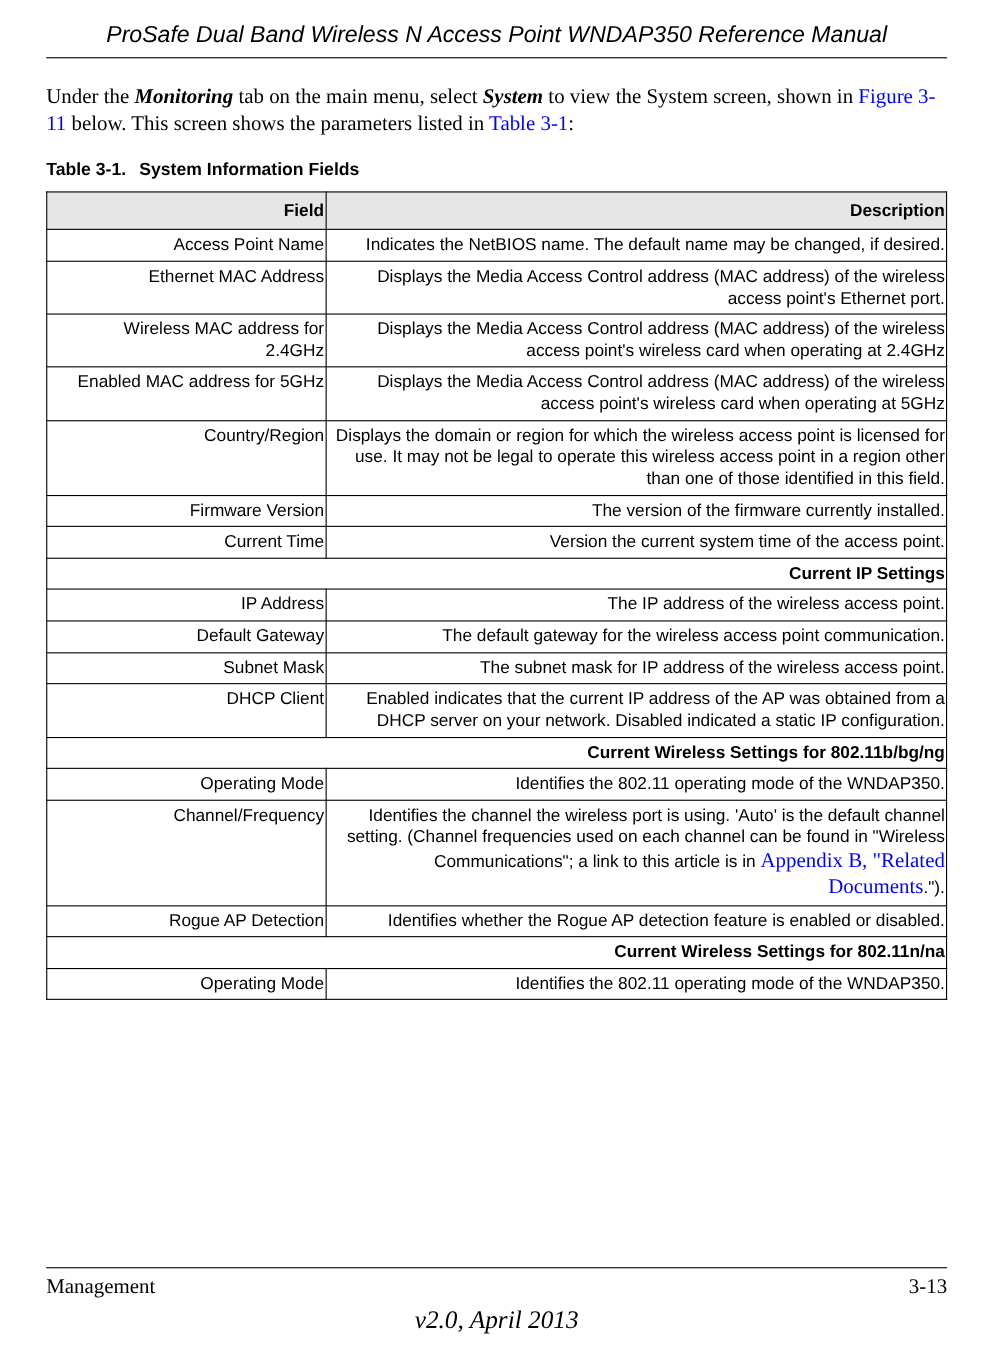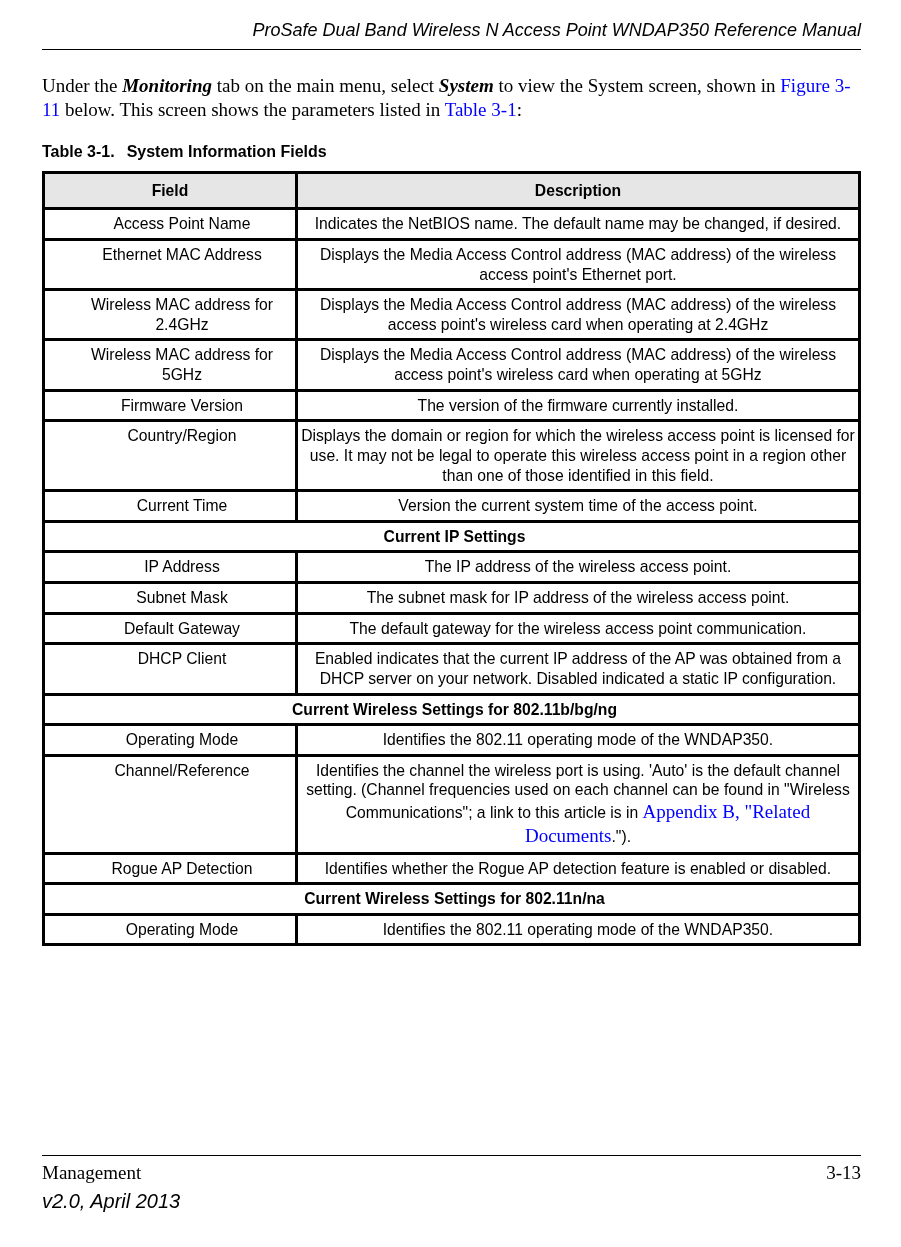--- a/index.html
+++ b/index.html
@@ -7,22 +7,22 @@
       font-family: Arial, Helvetica, sans-serif;
       width: 901px;
       height: 1247px;
       background: #fff;
       padding: 20px 40px 30px 42px;
       position: relative;
       color: #000;
     }
     .header-title {
       font-style: italic;
-      font-size: 18px;
-      text-align: right;
+      font-size: 21px;
+      text-align: center;
       margin-bottom: 8px;
     }
     .hr-top {
       border: none;
       border-top: 1px solid #000;
       margin-bottom: 24px;
     }
     .body-text {
       font-family: 'Times New Roman', Times, serif;
       font-size: 19px;
@@ -37,23 +37,23 @@
       margin-bottom: 10px;
     }
     .table-caption .num { margin-right: 12px; }
     table {
       border-collapse: collapse;
       width: 100%;
       font-size: 15.7px;
       table-layout: fixed;
     }
     th, td {
-      border: 3px solid #000000;
+      border: 1px solid #000000;
       padding: 4px 1px;
-      text-align: center;
+      text-align: right;
       vertical-align: top;
       line-height: 1.25;
     }
     th {
       background: #e6e6e6;
       font-weight: bold;
       padding-top: 7px;
       padding-bottom: 7px;
     }
     col.c1 { width: 31%; }
@@ -79,23 +79,25 @@
       border-top: 1px solid #000;
       margin-bottom: 6px;
     }
     .footer-row {
       display: flex;
       justify-content: space-between;
       font-family: 'Times New Roman', Times, serif;
       font-size: 19px;
     }
     .footer-version {
+      text-align: center;
       font-style: italic;
-      font-size: 20px;
+      font-size: 23px;
       margin-top: 6px;
+      font-family: Liberation Serif, serif;
     }
   </style>
 </head>
 <body>
 
 <div class="header-title">ProSafe Dual Band Wireless N Access Point WNDAP350 Reference Manual</div>
 <hr class="hr-top">
 
 <p class="body-text">
   <span>Under the </span><b>Monitoring</b><span> tab on the main menu, select </span><b>System</b><span> to view the System screen, shown in </span><span class="link">Figure 3-11</span><span> below. This screen shows the parameters listed in </span><span class="link">Table 3-1</span><span>:</span>
@@ -123,65 +125,65 @@
       </tr>
     <tr>
         <td class="field-cell">Ethernet MAC Address</td>
         <td>Displays the Media Access Control address (MAC address) of the wireless access point's Ethernet port.</td>
       </tr>
     <tr>
         <td class="field-cell">Wireless MAC address for 2.4GHz</td>
         <td>Displays the Media Access Control address (MAC address) of the wireless access point's wireless card when operating at 2.4GHz</td>
       </tr>
     <tr>
-        <td class="field-cell">Wireless MAC address for 5GHz</td>
+        <td class="field-cell">Enabled MAC address for 5GHz</td>
         <td>Displays the Media Access Control address (MAC address) of the wireless access point's wireless card when operating at 5GHz</td>
+      </tr>
+    <tr>
+        <td class="field-cell">Country/Region</td>
+        <td>Displays the domain or region for which the wireless access point is licensed for use. It may not be legal to operate this wireless access point in a region other than one of those identified in this field.</td>
       </tr>
     <tr>
         <td class="field-cell">Firmware Version</td>
         <td>The version of the firmware currently installed.</td>
       </tr>
     <tr>
-        <td class="field-cell">Country/Region</td>
-        <td>Displays the domain or region for which the wireless access point is licensed for use. It may not be legal to operate this wireless access point in a region other than one of those identified in this field.</td>
-      </tr>
-    <tr>
         <td class="field-cell">Current Time</td>
         <td>Version the current system time of the access point.</td>
       </tr>
 
     <tr class="section-row">
         <td colspan="2">Current IP Settings</td>
       </tr>
     <tr>
         <td class="field-cell">IP Address</td>
         <td>The IP address of the wireless access point.</td>
       </tr>
     <tr>
+        <td class="field-cell">Default Gateway</td>
+        <td>The default gateway for the wireless access point communication.</td>
+      </tr>
+    <tr>
         <td class="field-cell">Subnet Mask</td>
         <td>The subnet mask for IP address of the wireless access point.</td>
       </tr>
     <tr>
-        <td class="field-cell">Default Gateway</td>
-        <td>The default gateway for the wireless access point communication.</td>
-      </tr>
-    <tr>
         <td class="field-cell">DHCP Client</td>
         <td>Enabled indicates that the current IP address of the AP was obtained from a DHCP server on your network. Disabled indicated a static IP configuration.</td>
       </tr>
 
     <tr class="section-row">
         <td colspan="2">Current Wireless Settings for 802.11b/bg/ng</td>
       </tr>
     <tr>
         <td class="field-cell">Operating Mode</td>
         <td>Identifies the 802.11 operating mode of the WNDAP350.</td>
       </tr>
     <tr>
-        <td class="field-cell">Channel/Reference</td>
+        <td class="field-cell">Channel/Frequency</td>
         <td><span>Identifies the channel the wireless port is using. 'Auto' is the default channel setting. (Channel frequencies used on each channel can be found in "Wireless Communications"; a link to this article is in </span><span class="desc-link">Appendix B, "Related Documents</span><span>.").</span></td>
       </tr>
     <tr>
         <td class="field-cell">Rogue AP Detection</td>
         <td>Identifies whether the Rogue AP detection feature is enabled or disabled.</td>
       </tr>
 
     <tr class="section-row">
         <td colspan="2">Current Wireless Settings for 802.11n/na</td>
       </tr>

